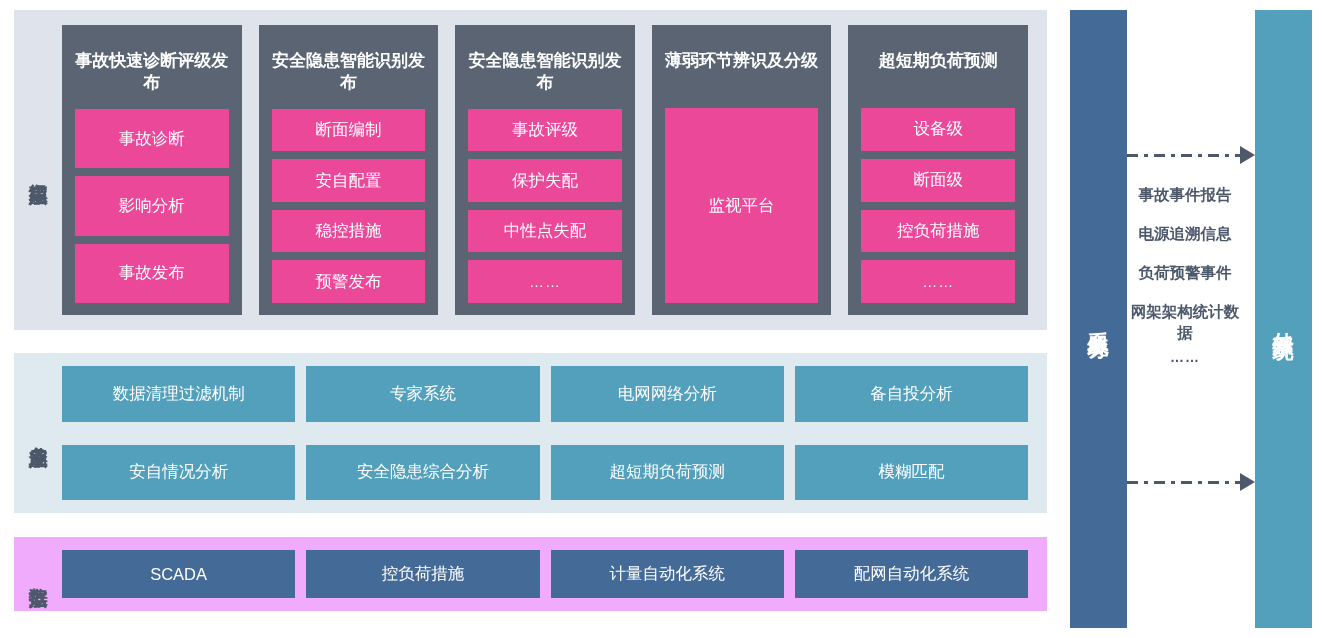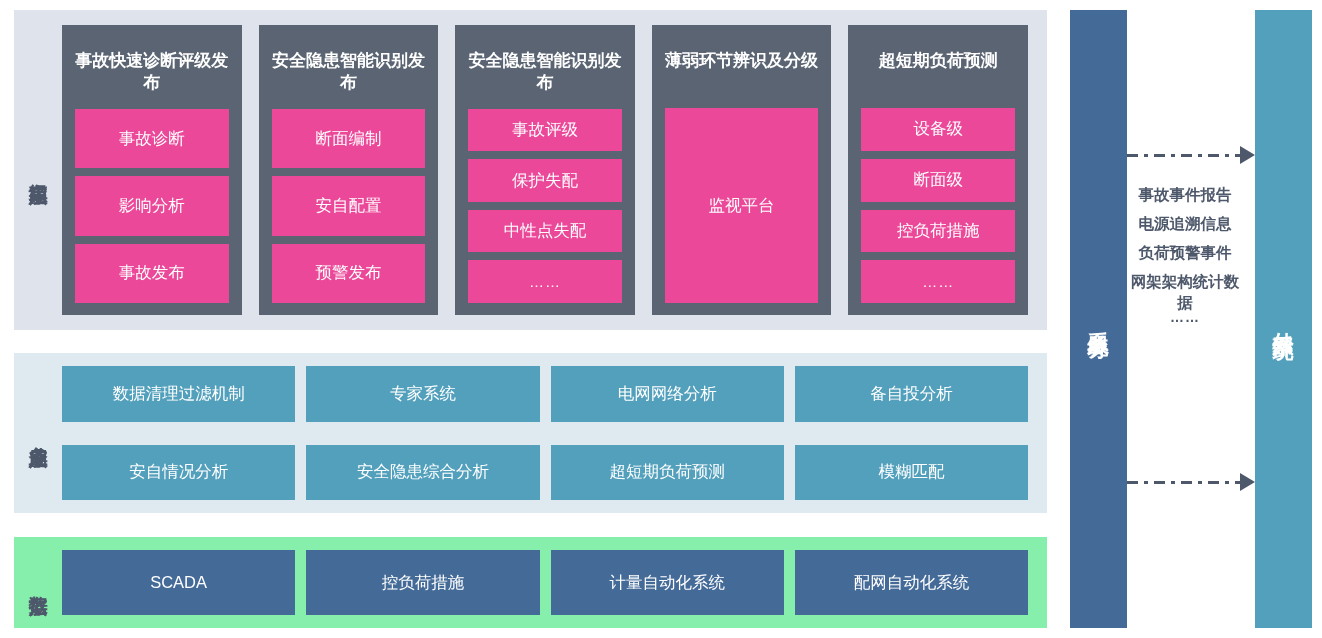--- a/index.html
+++ b/index.html
@@ -12,21 +12,21 @@
   #root { position: relative; width: 1322px; height: 638px; }
 
   
   .layer {
     position: absolute;
     display: flex;
     align-items: stretch;
   }
   .layer-l1 { left: 14px; top: 10px;  width: 1033px; height: 320px; background: #dfe3ec; }
   .layer-l2 { left: 14px; top: 353px; width: 1033px; height: 160px; background: #dfe9f0; }
-  .layer-l3 { left: 14px; top: 537px; width: 1033px; height: 91px;  background: #86efac; }
+  .layer-l3 { left: 14px; top: 537px; width: 1033px; height: 74px;  background: #f0abfc; }
 
   .layer-label {
     flex: 0 0 48px;
     display: flex;
     align-items: center;
     justify-content: center;
     color: #4e586b;
     font-weight: bold;
     font-size: 19px;
     letter-spacing: 1px;
@@ -166,21 +166,21 @@
   .flow-arrow-top    { top: 138px; }
   .flow-arrow-bottom { top: 465px; }
 
   .flow-labels {
     position: absolute;
     left: 0; top: 175px;
     width: 116px;
     display: flex;
     flex-direction: column;
     align-items: center;
-    gap: 9px;
+    gap: 19px;
     color: #4e586b;
     font-weight: bold;
     font-size: 15.5px;
     line-height: 1.3;
     text-align: center;
   }
   .flow-labels .dots { font-size: 14px; letter-spacing: 1px; margin-top: -14px; }
 </style>
 </head>
 <body>
@@ -198,20 +198,21 @@
           <div class="adv-item">影响分析</div>
           <div class="adv-item">事故发布</div>
         </div>
       </div>
 
       <div class="adv-col">
         <div class="adv-col-title">安全隐患智能识别发布</div>
         <div class="adv-items">
           <div class="adv-item">断面编制</div>
           <div class="adv-item">安自配置</div>
+          <div class="adv-item">稳控措施</div>
           <div class="adv-item">预警发布</div>
         </div>
       </div>
 
       <div class="adv-col">
         <div class="adv-col-title">安全隐患智能识别发布</div>
         <div class="adv-items">
           <div class="adv-item">事故评级</div>
           <div class="adv-item">保护失配</div>
           <div class="adv-item">中性点失配</div>

